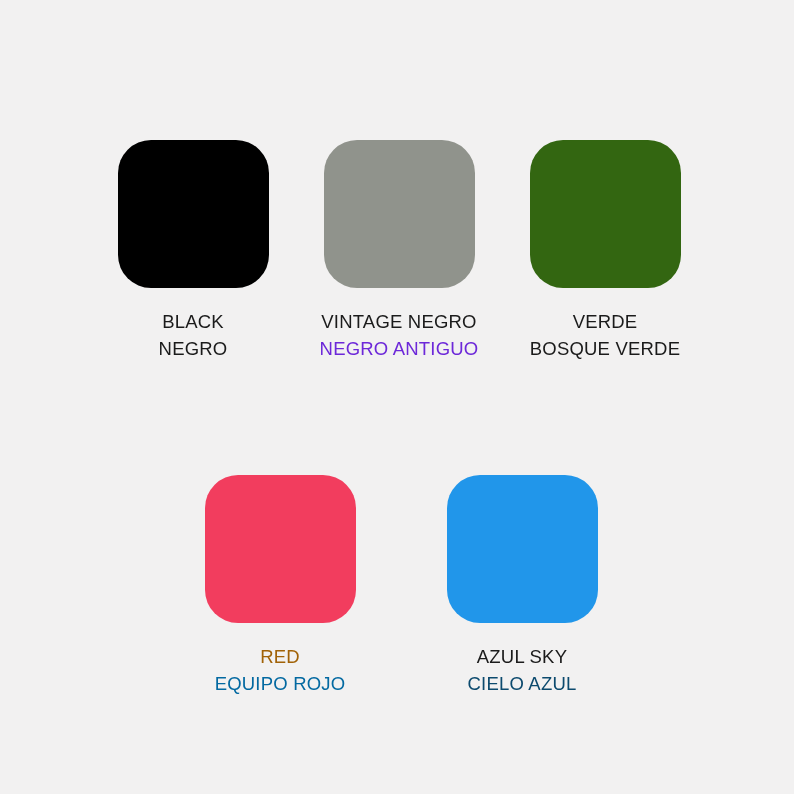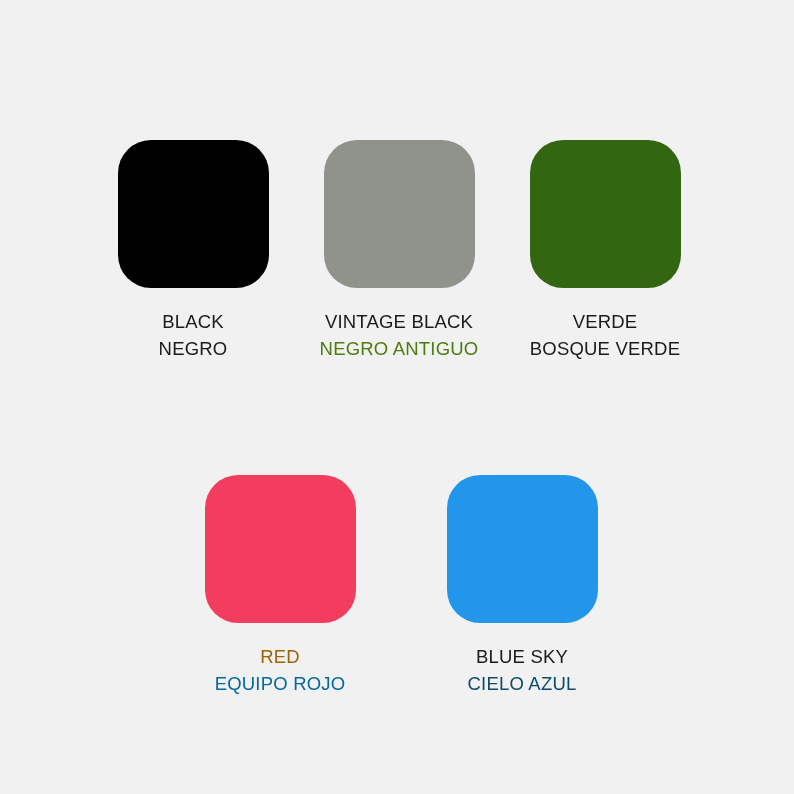--- a/index.html
+++ b/index.html
@@ -78,22 +78,22 @@
       <div class="swatch-chip" style="background:#000000;"></div>
       <div class="swatch-labels">
         <span class="swatch-label label-en" style="color: rgb(27, 27, 27);">BLACK</span>
         <span class="swatch-label label-es" style="color: rgb(27, 27, 27);">NEGRO</span>
       </div>
     </div>
 
     <div class="swatch-cell">
       <div class="swatch-chip" style="background:#90938c;"></div>
       <div class="swatch-labels">
-        <span class="swatch-label label-en" style="color: rgb(27, 27, 27);">VINTAGE BLACK</span>
-        <span class="swatch-label label-es" style="color: #4d7c0f;">NEGRO ANTIGUO</span>
+        <span class="swatch-label label-en" style="color: rgb(27, 27, 27);">VINTAGE NEGRO</span>
+        <span class="swatch-label label-es" style="color: #6d28d9;">NEGRO ANTIGUO</span>
       </div>
     </div>
 
     <div class="swatch-cell">
       <div class="swatch-chip" style="background:#336611;"></div>
       <div class="swatch-labels">
         <span class="swatch-label label-en" style="color: rgb(27, 27, 27);">VERDE</span>
         <span class="swatch-label label-es" style="color: rgb(27, 27, 27);">BOSQUE VERDE</span>
       </div>
     </div>
@@ -106,20 +106,20 @@
       <div class="swatch-chip" style="background:#f23d5e;"></div>
       <div class="swatch-labels">
         <span class="swatch-label label-en" style="color: #a16207;">RED</span>
         <span class="swatch-label label-es" style="color: #0369a1;">EQUIPO ROJO</span>
       </div>
     </div>
 
     <div class="swatch-cell">
       <div class="swatch-chip" style="background:#2196ea;"></div>
       <div class="swatch-labels">
-        <span class="swatch-label label-en" style="color: rgb(27, 27, 27);">BLUE SKY</span>
+        <span class="swatch-label label-en" style="color: rgb(27, 27, 27);">AZUL SKY</span>
         <span class="swatch-label label-es" style="color: #0c4a6e;">CIELO AZUL</span>
       </div>
     </div>
 
   </div>
 
 </div>
 
 </body></html>

